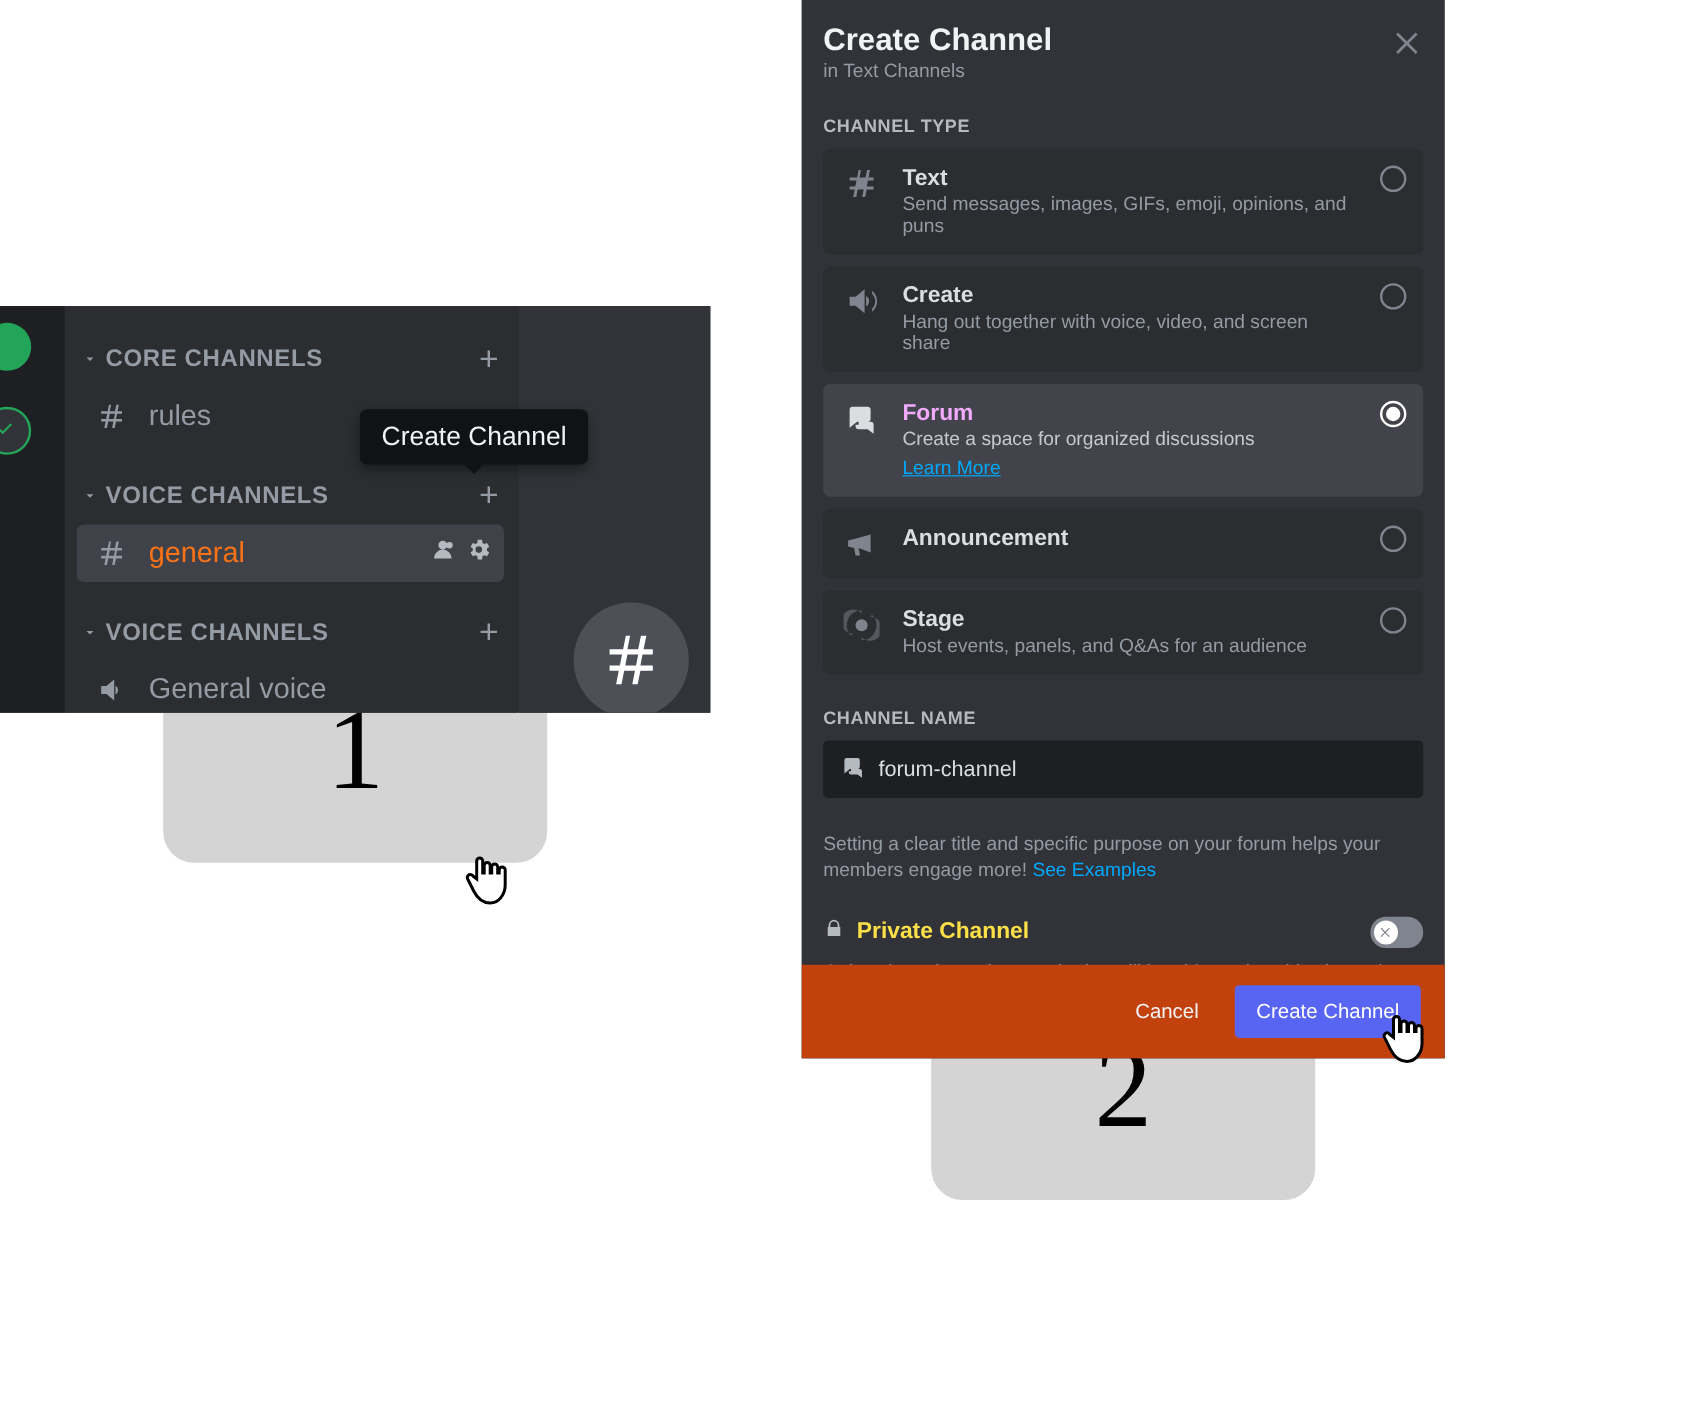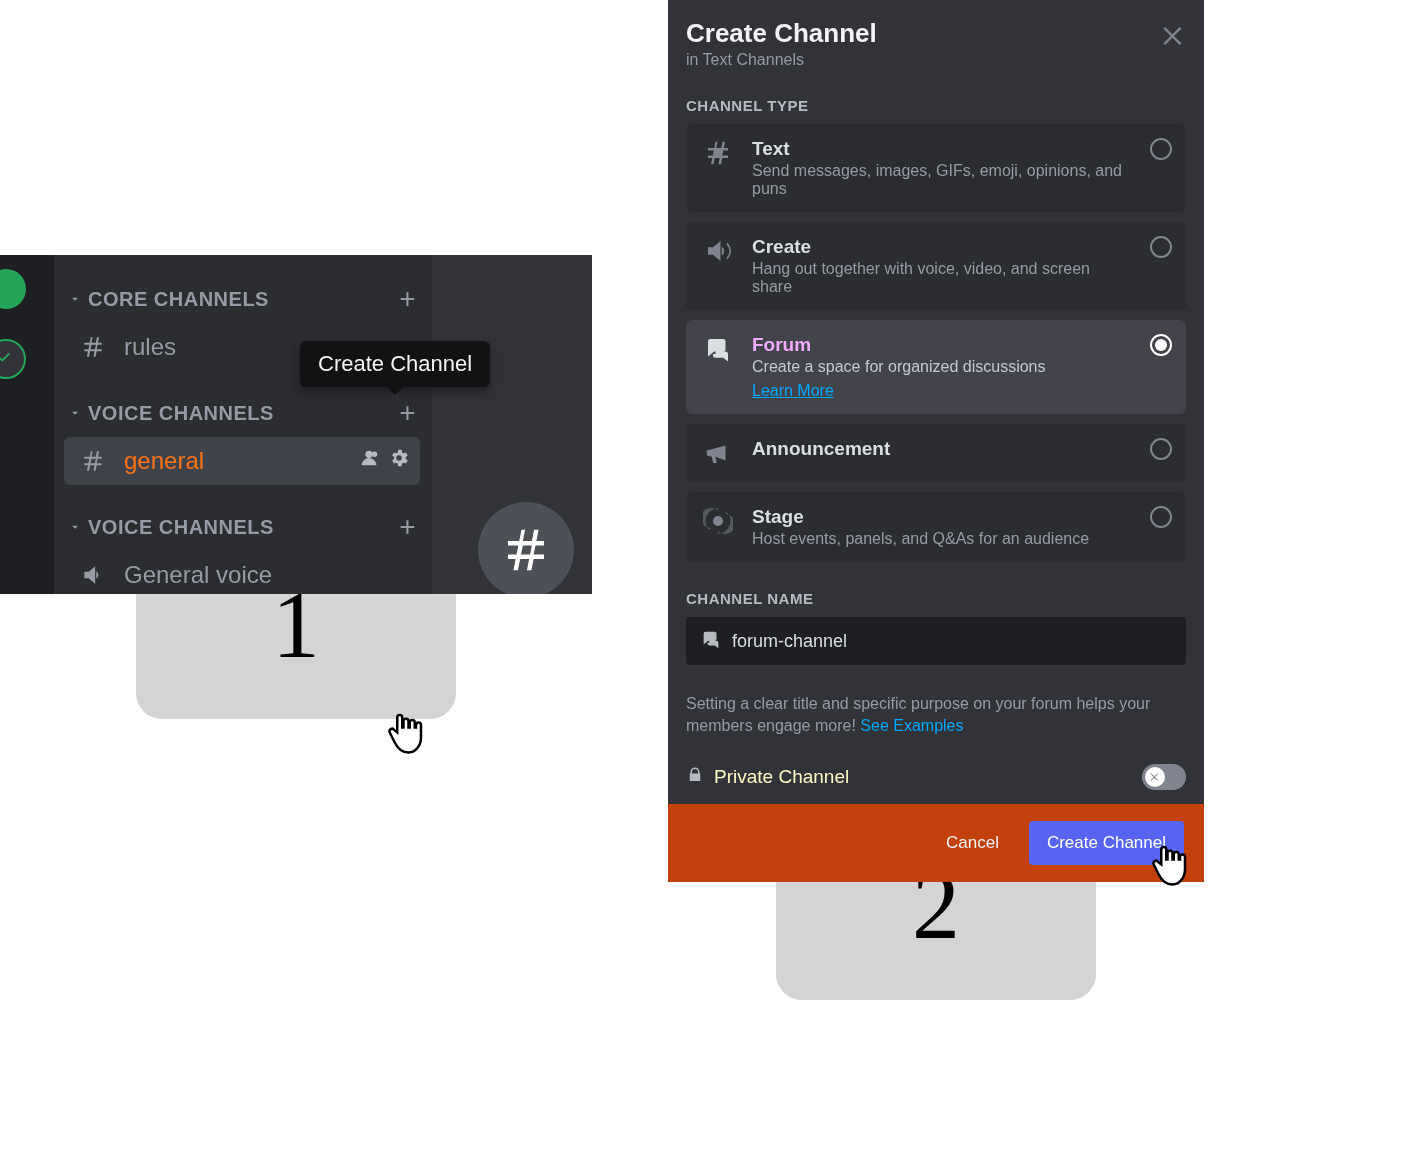--- a/index.html
+++ b/index.html
@@ -229,21 +229,21 @@
     margin-top: 28px;
     line-height: 1.4;
   }
   .help-text a { color:#00a8fc; text-decoration:none; }
 
   .private-row {
     display:flex; align-items:center;
     margin-top: 26px;
   }
   .private-row .lock { color:#b5bac1; margin-right:10px; }
-  .private-row .plabel { flex:1; font-size:19px; font-weight:400; color:#fef9c3; }
+  .private-row .plabel { flex:1; font-size:19px; font-weight:700; color:#fde047; }
   .toggle {
     width: 44px; height: 26px;
     background: #80848e;
     border-radius: 13px;
     position: relative;
     cursor: pointer;
   }
   .toggle .knob {
     position:absolute; left:3px; top:3px;
     width:20px; height:20px; border-radius:50%;

